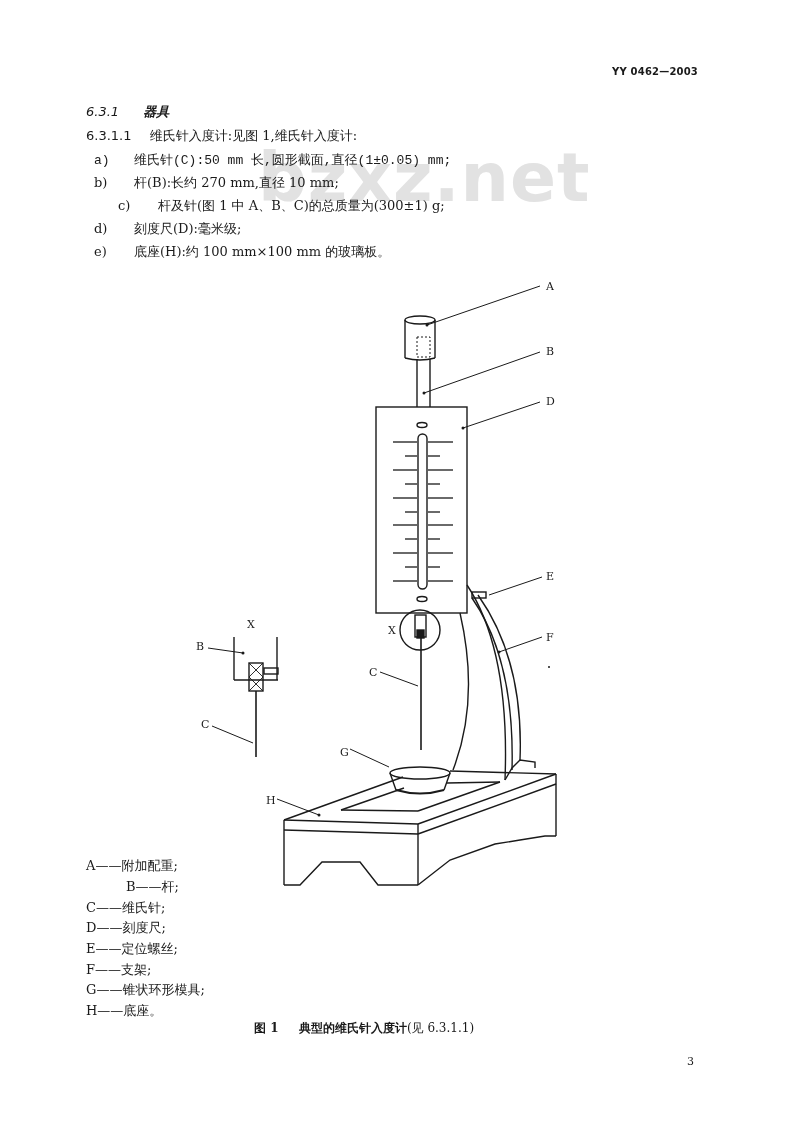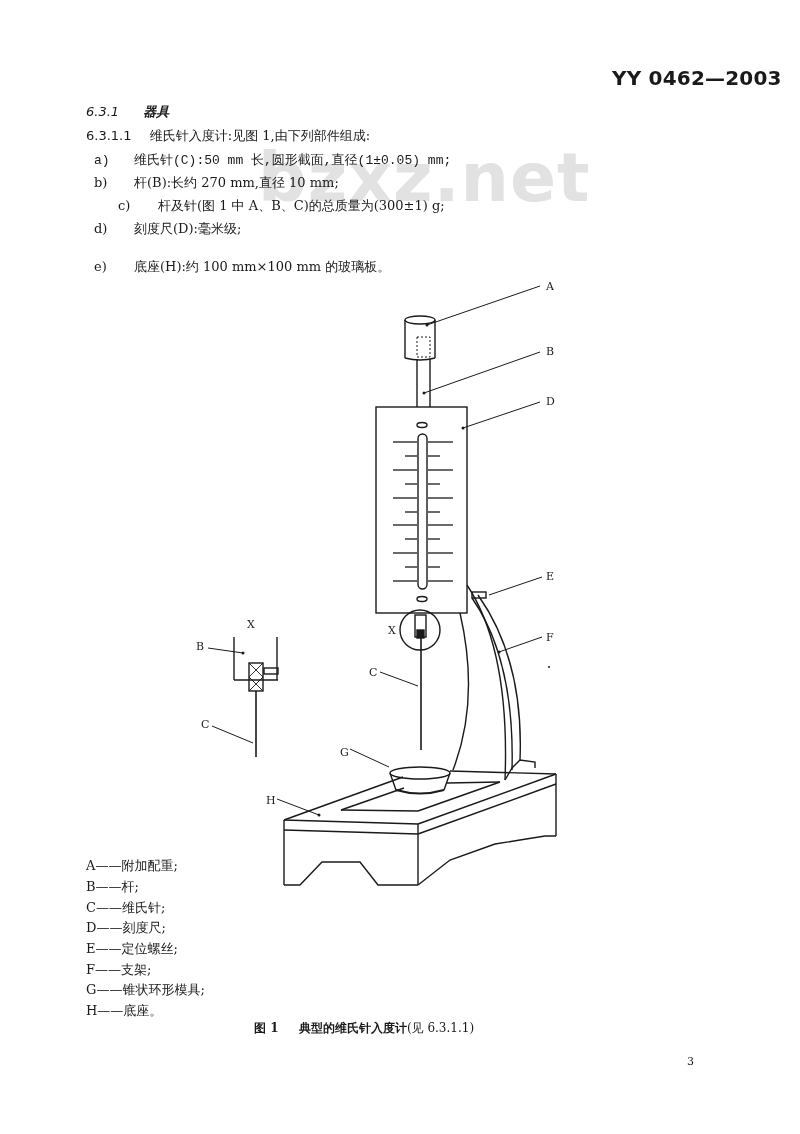--- a/index.html
+++ b/index.html
@@ -1,20 +1,20 @@
 <!DOCTYPE html>
 <html><head>
 <meta charset="utf-8">
 <style>
   html, body { margin:0; padding:0; background:#ffffff; }
   body { width:800px; height:1134px; position:relative; overflow:hidden;
          font-family:"DejaVu Serif","Liberation Serif",serif; color:#1a1a1a; }
   .abs { position:absolute; }
   .header-code { left:612px; top:66px; font-family:"DejaVu Sans","Liberation Sans",sans-serif;
-         font-size:20px; font-weight:bold; letter-spacing:0.2px; }
+         font-size:10px; font-weight:bold; letter-spacing:0.2px; }
   .watermark { left:258px; top:138px; font-family:"DejaVu Sans","Liberation Sans",sans-serif;
          font-size:68px; font-weight:bold; color:#e2e2e2; letter-spacing:1px; z-index:0; }
   .line { font-size:13px; white-space:nowrap; z-index:2; }
   .sec { font-family:"DejaVu Sans","Liberation Sans",sans-serif; font-size:13px; }
   .sec-title { font-weight:bold; }
   .item-letter { display:inline-block; width:40px; }
   .legend-line { left:86px; font-size:13px; white-space:nowrap; }
   .caption { left:254px; top:1020px; font-size:12px; font-weight:bold; white-space:nowrap; }
   .caption .ref { font-weight:normal; }
   .page-num { left:687px; top:1055px; font-size:11px; }
@@ -29,36 +29,36 @@
 
 <div class="abs line" style="left:86px; top:103px;font-style:italic;">
   <span class="sec">6.3.1</span>
   <span style="display:inline-block;width:16px"></span>
   <span class="sec-title">器具</span>
 </div>
 
 <div class="abs line" style="left:86px; top:127px;">
   <span class="sec">6.3.1.1</span>
   <span style="display:inline-block;width:10px"></span>
-  <span>维氏针入度计:见图 1,由下列部件组成:</span>
+  <span>维氏针入度计:见图 1,维氏针入度计:</span>
 </div>
 
 <div class="abs line" style="left:94px; top:151px;font-family:Liberation Mono, monospace;">
   <span class="item-letter">a)</span><span>维氏针(C):50 mm 长,圆形截面,直径(1±0.05) mm;</span>
 </div>
 <div class="abs line" style="left:94px; top:174px;">
   <span class="item-letter">b)</span><span>杆(B):长约 270 mm,直径 10 mm;</span>
 </div>
 <div class="abs line" style="left:94px; top:197px;margin-left:24px;">
   <span class="item-letter">c)</span><span>杆及针(图 1 中 A、B、C)的总质量为(300±1) g;</span>
 </div>
 <div class="abs line" style="left:94px; top:220px;">
   <span class="item-letter">d)</span><span>刻度尺(D):毫米级;</span>
 </div>
-<div class="abs line" style="left:94px; top:258px;">
+<div class="abs line" style="left:94px; top:243px;">
   <span class="item-letter">e)</span><span>底座(H):约 100 mm×100 mm 的玻璃板。</span>
 </div>
 
 <svg class="abs" style="left:0; top:0;" width="800" height="1134">
   <g fill="none" stroke="#1a1a1a" stroke-width="1.4">
 
     <g>
       <ellipse cx="420" cy="320" rx="15" ry="4"></ellipse>
       <line x1="405" y1="320" x2="405" y2="358"></line>
       <line x1="435" y1="320" x2="435" y2="358"></line>
@@ -186,21 +186,21 @@
   <text x="388" y="634">X</text>
   <text x="369" y="676">C</text>
   <text x="340" y="756">G</text>
   <text x="266" y="804">H</text>
   <text x="247" y="628">X</text>
   <text x="196" y="650">B</text>
   <text x="201" y="728">C</text>
 </svg>
 
 <div class="abs legend-line" style="top:857px;">A——附加配重;</div>
-<div class="abs legend-line" style="top:878px;">B——杆;</div>
+<div class="abs legend-line" style="top:878px;margin-left:40px;">B——杆;</div>
 <div class="abs legend-line" style="top:899px;text-align:right;">C——维氏针;</div>
 <div class="abs legend-line" style="top:919px;">D——刻度尺;</div>
 <div class="abs legend-line" style="top:940px;">E——定位螺丝;</div>
 <div class="abs legend-line" style="top:961px;">F——支架;</div>
 <div class="abs legend-line" style="top:981px;text-align:right;">G——锥状环形模具;</div>
 <div class="abs legend-line" style="top:1002px;">H——底座。</div>
 
 <div class="abs caption">
   <span>图 1</span>
   <span style="display:inline-block;width:12px"></span>

